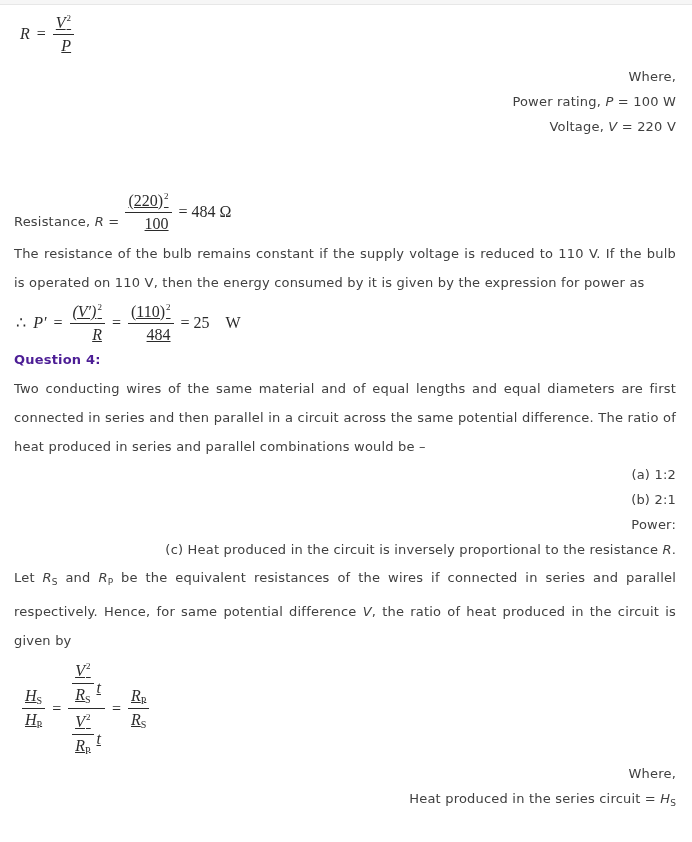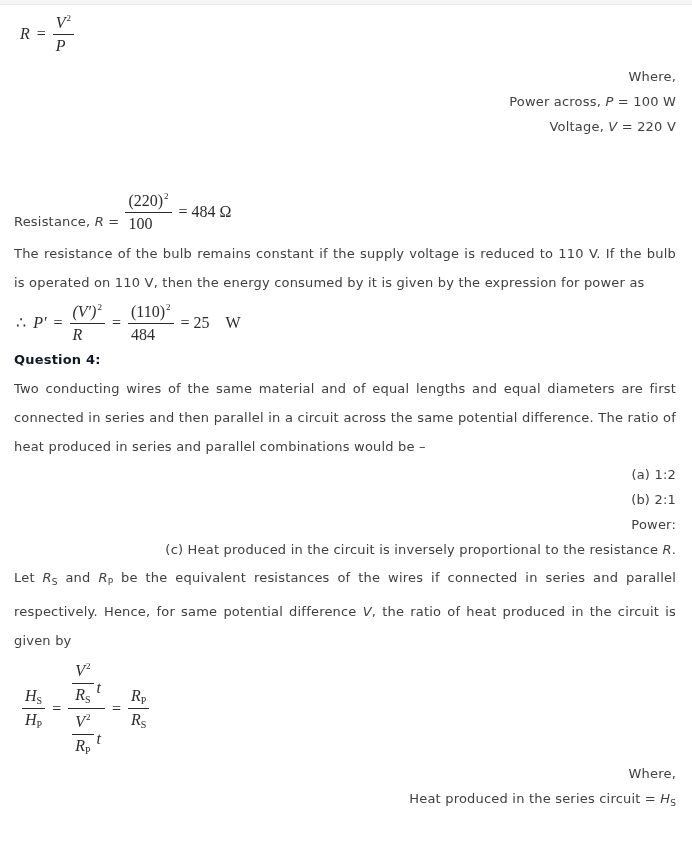--- a/index.html
+++ b/index.html
@@ -10,31 +10,31 @@
     font-size:13px; color:#404040; letter-spacing:0.2px;
   }
   .top-strip { height:4px; background:#f6f6f6; border-bottom:1px solid #e7e7e7; }
   .content { padding:4px 16px 0 14px; }
 
   .line { line-height:25px; white-space:pre-wrap;text-align:right; }
   .para { line-height:29px; text-align:justify; margin:1px 0; }
   .var { font-style:italic; }
   sub.bsub { font-size:9px; vertical-align:-3px; letter-spacing:0; }
 
-  .q-heading { font-weight:bold; color:#0f172a; line-height:26px; margin-top:2px; }
+  .q-heading { font-weight:bold; color:#4c1d95; line-height:26px; margin-top:2px; }
   .answer-line { padding-left:3px; }
 
   
   .formula {
     font-family:"Liberation Serif","DejaVu Serif",serif;
     font-size:16px; color:#2b2b2b; letter-spacing:0;margin-top:48px;
   }
   .frow { display:flex; align-items:center; gap:7px; }
   .it { font-style:italic; }
-  .frac { display:inline-block; text-align:left; vertical-align:middle; }
+  .frac { display:inline-block; text-align:right; vertical-align:middle;text-decoration:underline; }
   .frac > .num { display:block; border-bottom:1px solid #2b2b2b; padding:0 3px 2px; line-height:1.15; }
   .frac > .den { display:block; padding:2px 3px 0; line-height:1.15; }
   .num-flex { display:flex; align-items:center; justify-content:center; gap:1px; border-bottom:1px solid #2b2b2b; padding:0 4px 3px; }
   .den-flex { display:flex; align-items:center; justify-content:center; gap:1px; padding:3px 4px 0; }
   sup.fsup { font-size:9px; vertical-align:7px; letter-spacing:0; margin-left:1px; }
   sub.fsub { font-size:10px; vertical-align:-3px; letter-spacing:0; }
   .t-var { font-style:italic; display:inline-block; transform:translateY(5px); margin-left:2px; }
 
   .f-r   { margin:4px 0 8px 6px; }
   .resist-row { display:flex; align-items:center; margin:4px 0 5px; }
@@ -55,21 +55,21 @@
     <span class="it">R</span>
     <span>=</span>
     <span class="frac">
       <span class="num"><span class="it">V</span><sup class="fsup">2</sup></span>
       <span class="den it">P</span>
     </span>
   </div>
 
   <div class="line"><span>Where,</span></div>
 
-  <div class="line"><span>Power across, </span><span class="var">P</span><span> = 100 W</span></div>
+  <div class="line"><span>Power rating, </span><span class="var">P</span><span> = 100 W</span></div>
 
   <div class="line"><span>Voltage, </span><span class="var">V</span><span> = 220 V</span></div>
 
   <div class="resist-row">
     <span class="resist-label"><span>Resistance, </span><span class="var">R</span><span> = </span></span>
     <span class="formula frow">
       <span class="frac">
         <span class="num"><span>(220)</span><sup class="fsup">2</sup></span>
         <span class="den">100</span>
       </span>

